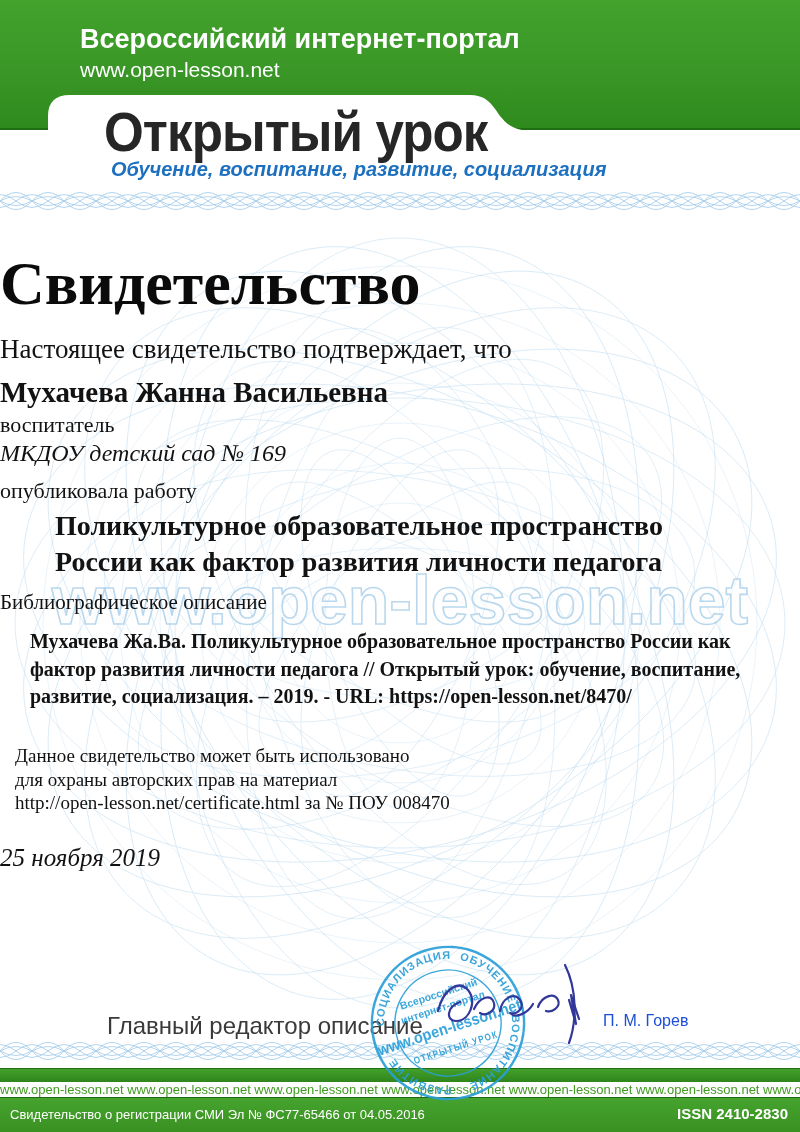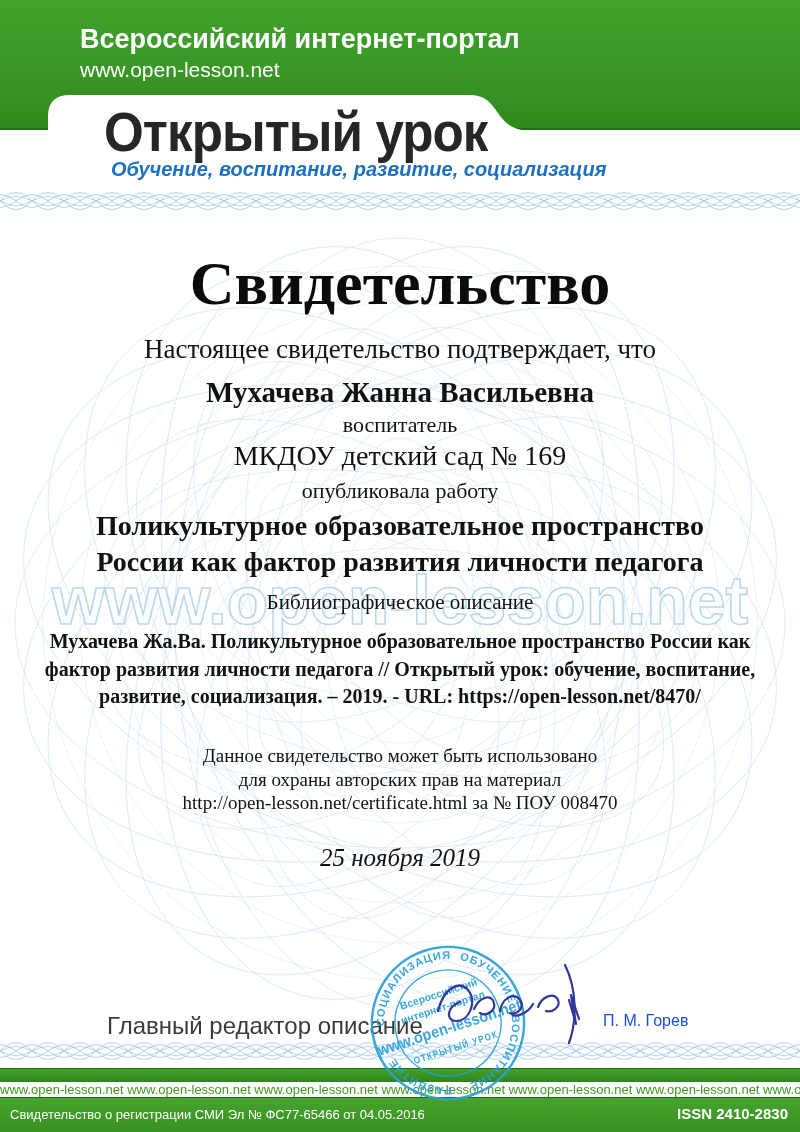--- a/index.html
+++ b/index.html
@@ -25,26 +25,26 @@
   }
   .site-tagline{
     left:111px;top:158px;font-size:20px;font-style:italic;font-weight:bold;
     color:#1d70c0;z-index:4;white-space:nowrap;
   }
   
   .wave-band{left:0;z-index:1;}
   .rosette{left:0;top:208px;z-index:0;pointer-events:none;}
   .watermark-svg{left:0;top:560px;z-index:1;pointer-events:none;}
   
-  .ser{font-family:"Liberation Serif","DejaVu Serif",serif;color:#121212;left:0;right:0;text-align:center;z-index:3;}
+  .ser{font-family:"Liberation Serif","DejaVu Serif",serif;color:#121212;left:0;right:0;text-align:left;z-index:3;}
   .cert-title{top:248px;font-size:62px;font-weight:bold;color:#0b0b0b;}
   .confirm-line{top:334px;font-size:27px;}
   .recipient-name{top:376px;font-size:29px;font-weight:bold;}
   .recipient-pos{top:412px;font-size:22px;}
-  .recipient-org{top:440px;font-size:28px;}
+  .recipient-org{top:440px;font-size:24px;font-style:italic;}
   .action-line{top:478px;font-size:22px;}
   .work-title{top:508px;font-size:28px;font-weight:bold;line-height:1.3;width:690px;margin:0 auto;}
   .biblio-head{top:590px;font-size:21px;}
   .biblio-text{top:624px;font-size:20px;font-weight:bold;line-height:1.38;width:740px;margin:4px auto;}
   .notice{top:737px;font-size:19px;line-height:1.24;width:770px;margin:7px auto;}
   .cert-date{top:844px;font-size:25px;font-style:italic;}
   
   .editor-label{left:107px;top:1012px;font-size:24px;color:#3a3a3a;z-index:3;}
   .editor-name{left:603px;top:1012px;font-size:16px;color:#1d4ed8;z-index:3;}
   .stamp-svg{left:358px;top:928px;z-index:5;opacity:.92;}

